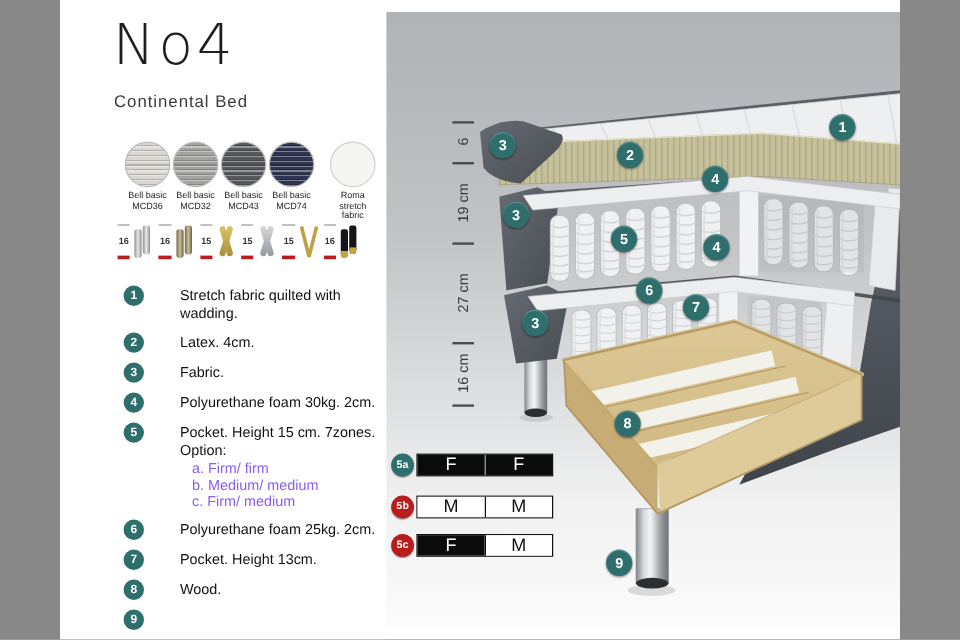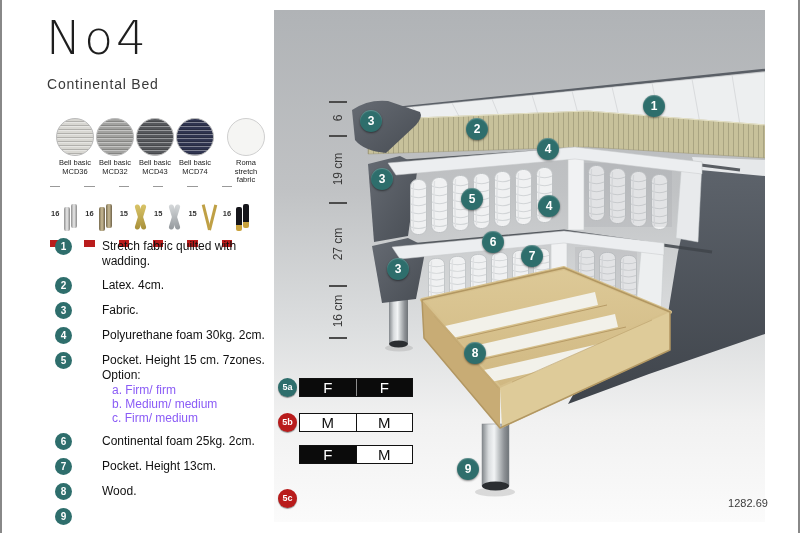--- a/index.html
+++ b/index.html
@@ -1,37 +1,37 @@
 <!DOCTYPE html>
 <html><head>
 <meta charset="utf-8">
 <style>
   html,body{margin:0;padding:0;background:#888;}
-  .screen{position:relative;width:796px;height:533px;background:#ffffff;overflow:hidden;
+  .screen{position:relative;width:700px;height:533px;background:#ffffff;overflow:hidden;
           font-family:"Liberation Sans",sans-serif;margin:0 auto;}
   
   .left-panel{position:absolute;left:0;top:0;width:272px;height:533px;background:#fff;}
   .title{position:absolute;left:44px;top:14px;font-family:"DejaVu Sans",sans-serif;
          font-size:47px;font-weight:200;letter-spacing:3px;color:#1e1e1e;line-height:1;}
   .subtitle{position:absolute;left:45px;top:76px;font-size:14px;font-weight:300;
             letter-spacing:.8px;color:#3a3a3a;}
   
   .swatch-row{position:absolute;left:53px;top:118px;display:flex;align-items:flex-start;}
   .swatch{width:40px;margin-right:0px;text-align:center;}
   .swatch.roma{margin-left:11px;}
   .swatch-circle{width:36px;height:36px;border-radius:50%;margin:0 auto 3px auto;
      border:1px solid #bbb;
      background-image:repeating-linear-gradient(0deg,rgba(255,255,255,.38) 0 1px,rgba(0,0,0,.18) 1px 2px,transparent 2px 4px);}
   .swatch-circle.plain{background-image:none;border:1px solid #cfcfcf;}
   .swatch-label{font-size:7.5px;line-height:8.5px;color:#222;}
   
   .legs-row{position:absolute;left:48px;top:186px;display:flex;align-items:center;}
   .leg-option{display:flex;align-items:center;margin-right:3px;}
   .leg-num{font-size:7.5px;font-weight:bold;color:#333;border-top:1px solid #999;
-           border-bottom:7px solid #b91c1c;padding:23px 1px;line-height:7px;margin-right:2px;}
+           border-bottom:3px solid #b91c1c;padding:9px 1px;line-height:7px;margin-right:2px;}
   .leg-glyph{position:relative;width:19px;height:30px;}
   .cyl{position:absolute;width:6px;height:24px;border-radius:2px;top:3px;}
   .cyl.c1{left:2px;top:5px;} .cyl.c2{left:9px;top:2px;}
   .leg-silver .cyl{background:linear-gradient(90deg,#8f8f8f,#eaeaea 50%,#8a8a8a);}
   .leg-bronze .cyl{background:linear-gradient(90deg,#766a4e,#cbbd97 50%,#6e6148);}
   .leg-blackgold .cyl{background:#15151a;border-bottom:6px solid #c9a23c;height:18px;}
   .tw{position:absolute;width:5px;height:26px;border-radius:3px;left:7px;top:2px;}
   .tw.t1{transform:rotate(17deg);} .tw.t2{transform:rotate(-17deg);}
   .leg-twgold .tw{background:linear-gradient(180deg,#d9c468,#a8903a);}
   .leg-twsilver .tw{background:linear-gradient(180deg,#d6d9db,#94999d);}
@@ -215,21 +215,21 @@
               <div>a. Firm/ firm</div>
               <div>b. Medium/ medium</div>
               <div>c. Firm/ medium</div>
             </div>
     </div>
   </div>
 
   <div class="feature">
     <div class="feature-badge" style="background: rgb(46, 110, 108);">6</div>
     <div class="feature-body">
-      <div class="feature-main">Continental foam 25kg. 2cm.</div>
+      <div class="feature-main">Polyurethane foam 25kg. 2cm.</div>
 
     </div>
   </div>
 
   <div class="feature">
     <div class="feature-badge" style="background: rgb(46, 110, 108);">7</div>
     <div class="feature-body">
       <div class="feature-main">Pocket. Height 13cm.</div>
 
     </div>
@@ -419,29 +419,29 @@
   <div id="firmness-layer">
   <div class="firm-row all-dark" style="top: 378px;">
     <div class="firm-badge" style="background: rgb(46, 110, 108);">5a</div>
     <div class="firm-bar">
           <div class="firm-cell dark">F</div>
           <div class="firm-cell dark">F</div>
         </div>
   </div>
 
   <div class="firm-row" style="top: 413px;">
-    <div class="firm-badge" style="background: #b91c1c;">5b</div>
+    <div class="firm-badge" style="background: #b91c1c; font-family: Liberation Mono, monospace;">5b</div>
     <div class="firm-bar">
           <div class="firm-cell light">M</div>
           <div class="firm-cell light">M</div>
         </div>
   </div>
 
   <div class="firm-row" style="top: 445px;">
-    <div class="firm-badge" style="background: #b91c1c; margin-top: 44px;">5c</div>
+    <div class="firm-badge" style="background: #b91c1c;">5c</div>
     <div class="firm-bar">
           <div class="firm-cell dark">F</div>
           <div class="firm-cell light">M</div>
         </div>
   </div>
 </div>
 
   <div class="version">1282.69</div>
 </div>
 

